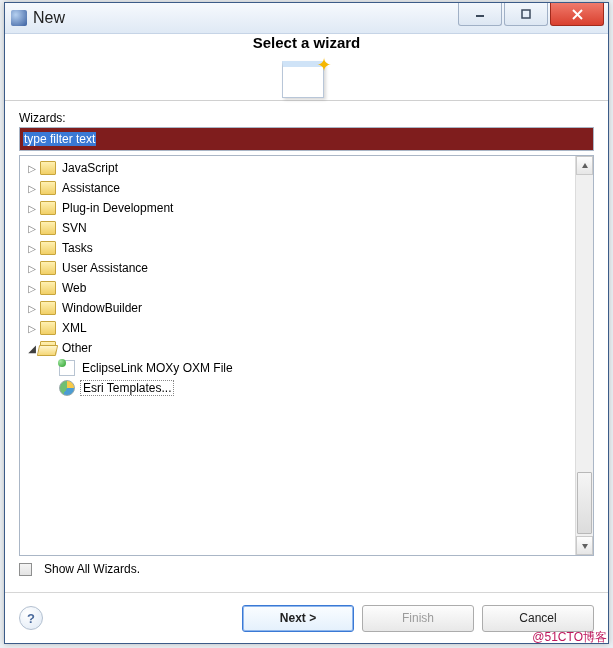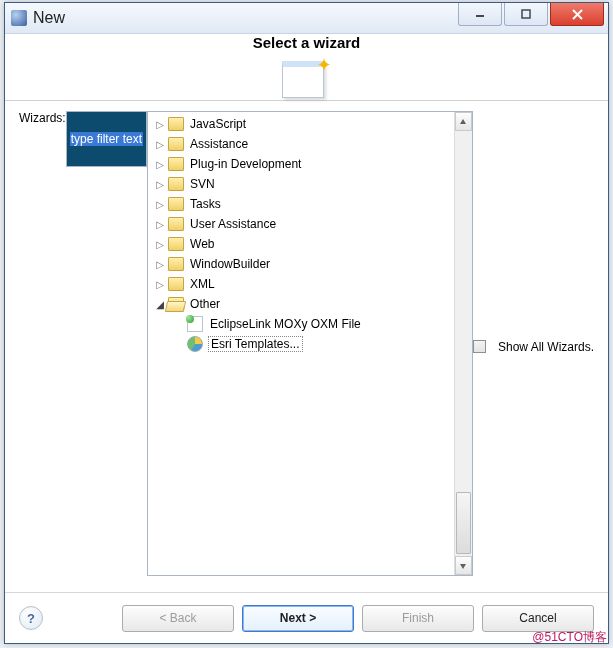--- a/index.html
+++ b/index.html
@@ -114,35 +114,35 @@
     top: 0;
     right: 2px;
     color: #f5b600;
     font-size: 18px;
   }
   
   .content {
     flex: 1;
     padding: 10px 14px 8px;
     display: flex;
-    flex-direction: row;
+    flex-direction: column;
     min-height: 0;
   }
   .wizards-label {
     font-size: 12px;
     margin-bottom: 2px;
   }
   .filter-row {
     border: 1px solid #aab6c6;
     height: 22px;
-    background: #0c4a6e;
+    background: #7f1d1d;
     margin-bottom: 4px;
     display: flex;
     align-items: center;
-    padding: 16px 3px;
+    padding: 0 3px;
   }
   .filter-placeholder {
     background: #3a79d5;
     color: #fff;
     padding: 0 1px;
     display: inline-block;
     font-size: 12px;
   }
   .tree-box {
     flex: 1;
@@ -458,20 +458,19 @@
       <div class="checkbox-box"></div>
       <span>Show All Wizards.</span>
     </div>
   </div>
 
   <div class="sep"></div>
 
   <div class="buttonbar">
     <div class="help-btn" title="Help">?</div>
     <div class="spacer"></div>
-    <div class="btn disabled">&lt; Back</div>
     <div class="btn default">Next &gt;</div>
     <div class="btn disabled">Finish</div>
     <div class="btn">Cancel</div>
   </div>
 </div>
 
 <div class="watermark">@51CTO博客</div>
 
 </body></html>

